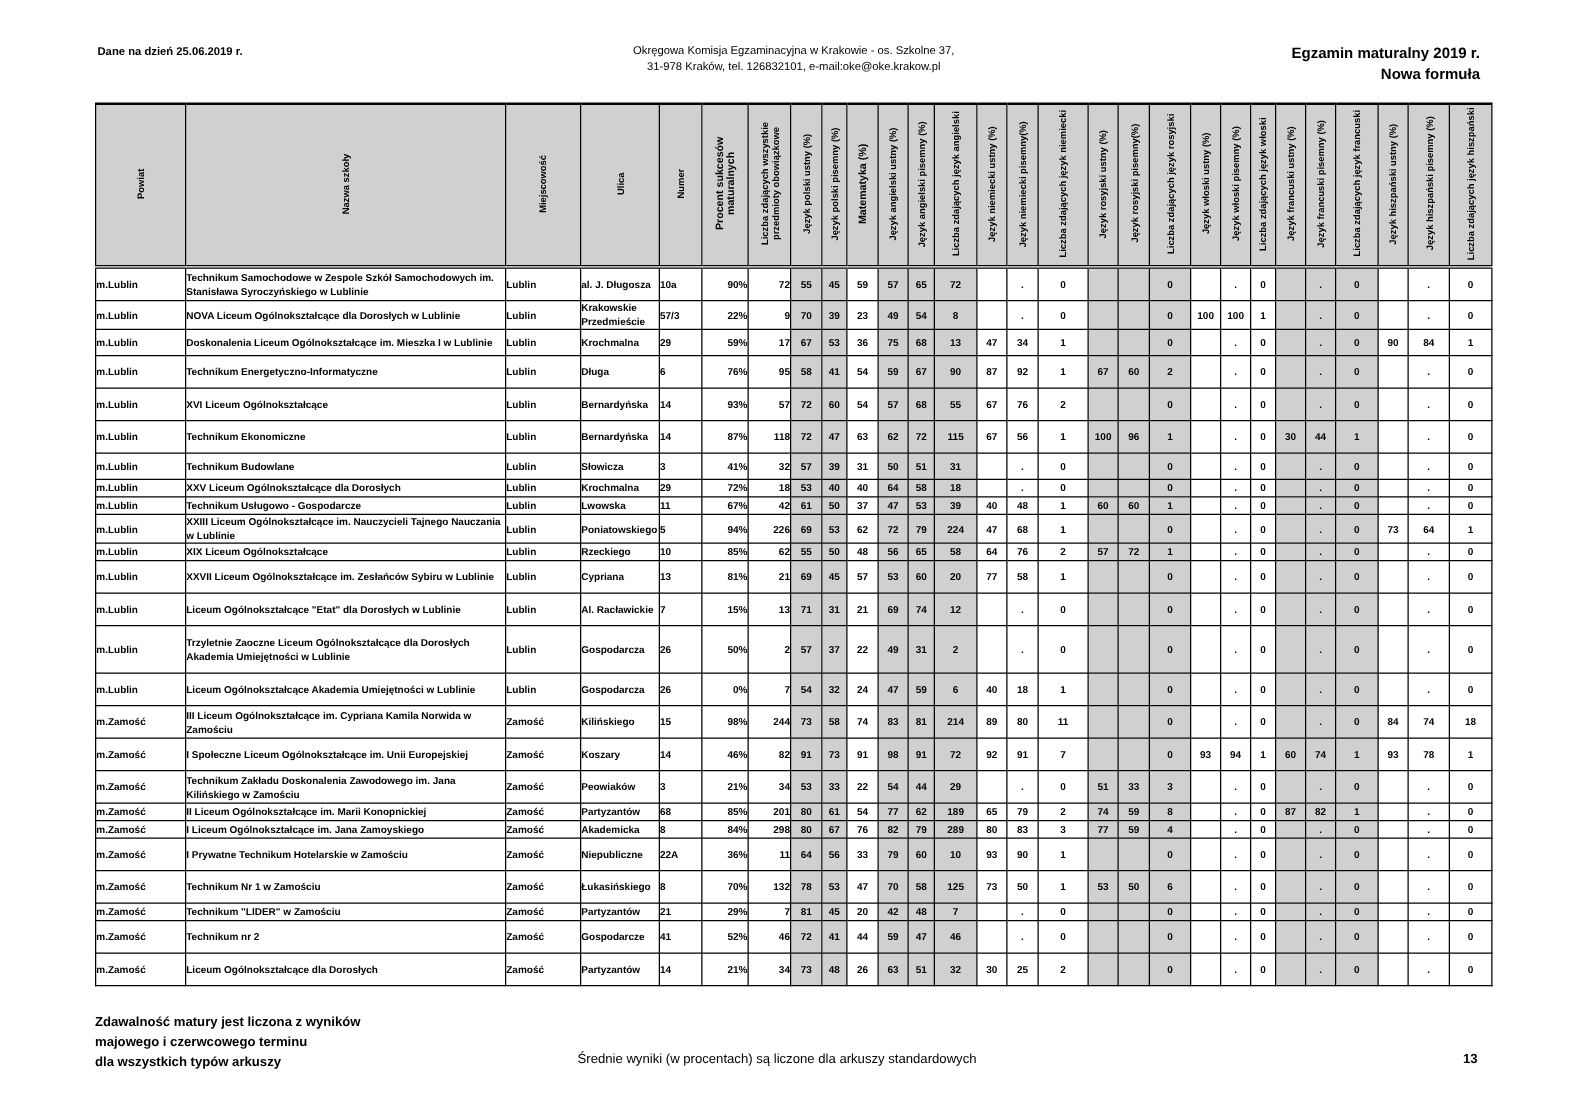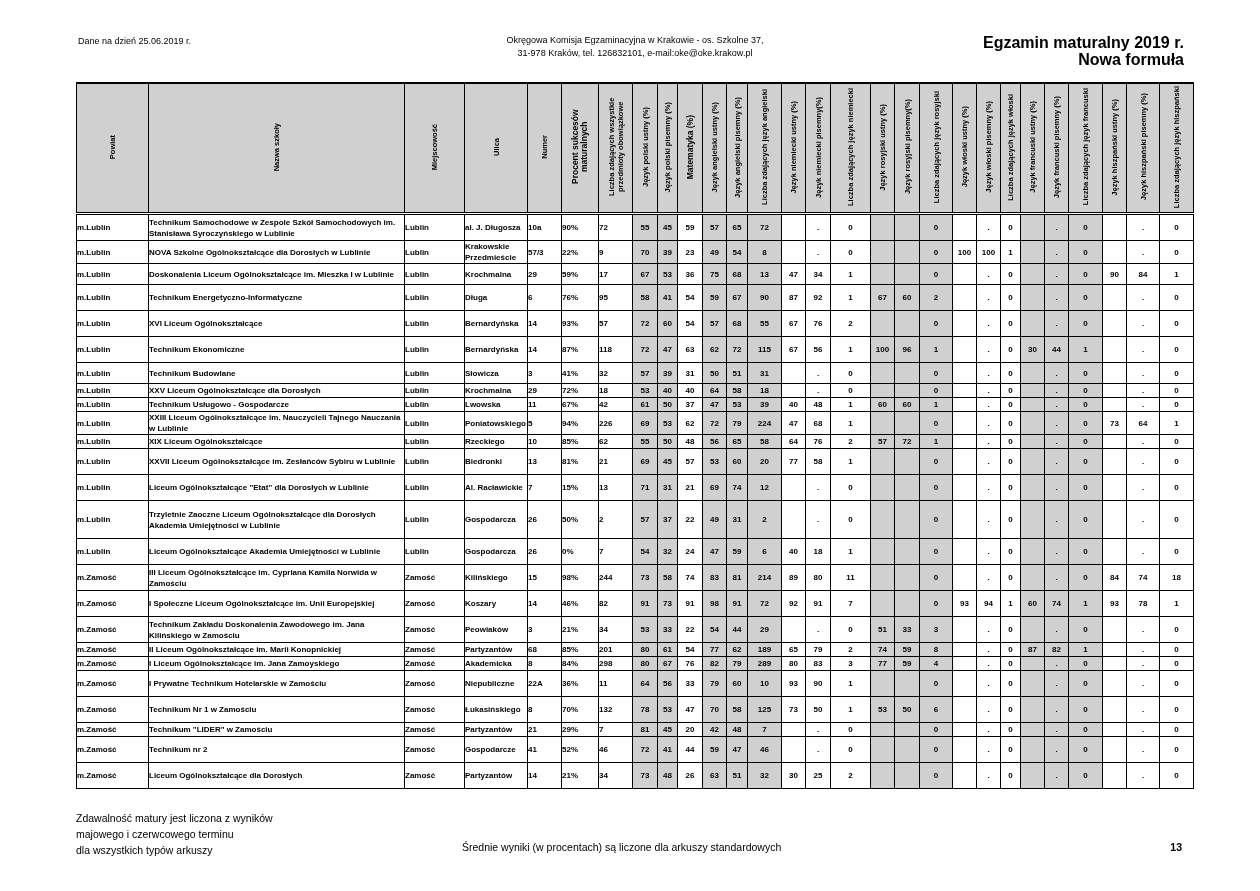--- a/index.html
+++ b/index.html
@@ -1,34 +1,34 @@
 <!DOCTYPE html>
 <html><head>
 <meta charset="utf-8">
 <style>
   html, body { margin:0; padding:0; background:#ffffff; }
   body { width:1260px; height:891px; position:relative; font-family:"Liberation Sans", sans-serif; color:#000; overflow:hidden; }
-  .hdr-left { position:absolute; left:78px; top:36px; font-size:9px; font-weight:normal; }
+  .hdr-left { position:absolute; left:78px; top:36px; font-size:9px; font-weight:bold; }
   .hdr-center { position:absolute; left:470px; top:34px; width:330px; text-align:center; font-size:9px; font-weight:normal; line-height:13px; }
-  .hdr-right { position:absolute; right:76px; top:34px; text-align:right; font-size:16px; font-weight:bold; line-height:17px; }
+  .hdr-right { position:absolute; right:76px; top:34px; text-align:right; font-size:12px; font-weight:bold; line-height:17px; }
   table.main { position:absolute; left:76px; top:82px; border-collapse:collapse; table-layout:fixed; width:1106px; }
   table.main td, table.main th { border:1px solid #000; padding:0; font-size:8px; font-weight:bold; overflow:hidden; }
   table.main thead th { background:#d0d0d0; height:128px; border-bottom:3px double #000; border-top:2px solid #000; }
   .vt { writing-mode:vertical-rl; transform:rotate(180deg); white-space:normal; margin:auto; font-size:7.5px; line-height:9px; max-height:124px; text-align:center; display:inline-block; }
   .vt.big { font-size:8.5px; }
   td.txt { text-align:left; padding-left:2px; font-weight:bold; line-height:11px; }
   td.num { text-align:center; }
-  td.rnum { padding-right:2px; }
+  td.rnum { text-align:right; padding-right:2px; }
   td.g { background:#d0d0d0; }
   td.b { font-weight:900; }
   td.small { font-size:7px; }
   tr.h25 td { height:25px; }
   tr.h20 td { height:20px; }
   tr.h13 td { height:13px; }
-  .foot-left { position:absolute; left:76px; top:810px; font-size:10.5px; font-weight:normal; line-height:16px; }
+  .foot-left { position:absolute; left:76px; top:810px; font-size:10.5px; font-weight:bold; line-height:16px; }
   .foot-center { position:absolute; left:462px; top:841px; font-size:10.5px; font-weight:normal; }
   .foot-right { position:absolute; right:78px; top:841px; font-size:10.5px; font-weight:bold; }
 </style>
 </head>
 <body>
 
 <div class="hdr-left">Dane na dzień 25.06.2019 r.</div>
 <div class="hdr-center">
   <div>Okręgowa Komisja Egzaminacyjna w Krakowie - os. Szkolne 37,</div>
   <div>31-978 Kraków,  tel. 126832101, e-mail:oke@oke.krakow.pl</div>
@@ -127,21 +127,21 @@
         <td class="num">0</td>
         <td class="num g"></td>
         <td class="num g">.</td>
         <td class="num g">0</td>
         <td class="num"></td>
         <td class="num">.</td>
         <td class="num">0</td>
       </tr>
       <tr class="h20">
         <td class="txt">m.Lublin</td>
-        <td class="txt">NOVA Szkolne Ogólnokształcące dla Dorosłych w Lublinie</td>
+        <td class="txt">NOVA Liceum Ogólnokształcące dla Dorosłych w Lublinie</td>
         <td class="txt">Lublin</td>
         <td class="txt small">Krakowskie Przedmieście</td>
         <td class="txt small">57/3</td>
         <td class="rnum">22%</td>
         <td class="rnum">9</td>
         <td class="num g">70</td>
         <td class="num g">39</td>
         <td class="num b">23</td>
         <td class="num g">49</td>
         <td class="num g">54</td>
@@ -429,21 +429,21 @@
         <td class="num g">.</td>
         <td class="num g">0</td>
         <td class="num"></td>
         <td class="num">.</td>
         <td class="num">0</td>
       </tr>
       <tr class="h25">
         <td class="txt">m.Lublin</td>
         <td class="txt">XXVII Liceum Ogólnokształcące im. Zesłańców Sybiru w Lublinie</td>
         <td class="txt">Lublin</td>
-        <td class="txt small">Biedronki</td>
+        <td class="txt small">Cypriana</td>
         <td class="txt small">13</td>
         <td class="rnum">81%</td>
         <td class="rnum">21</td>
         <td class="num g">69</td>
         <td class="num g">45</td>
         <td class="num b">57</td>
         <td class="num g">53</td>
         <td class="num g">60</td>
         <td class="num g">20</td>
         <td class="num">77</td>

